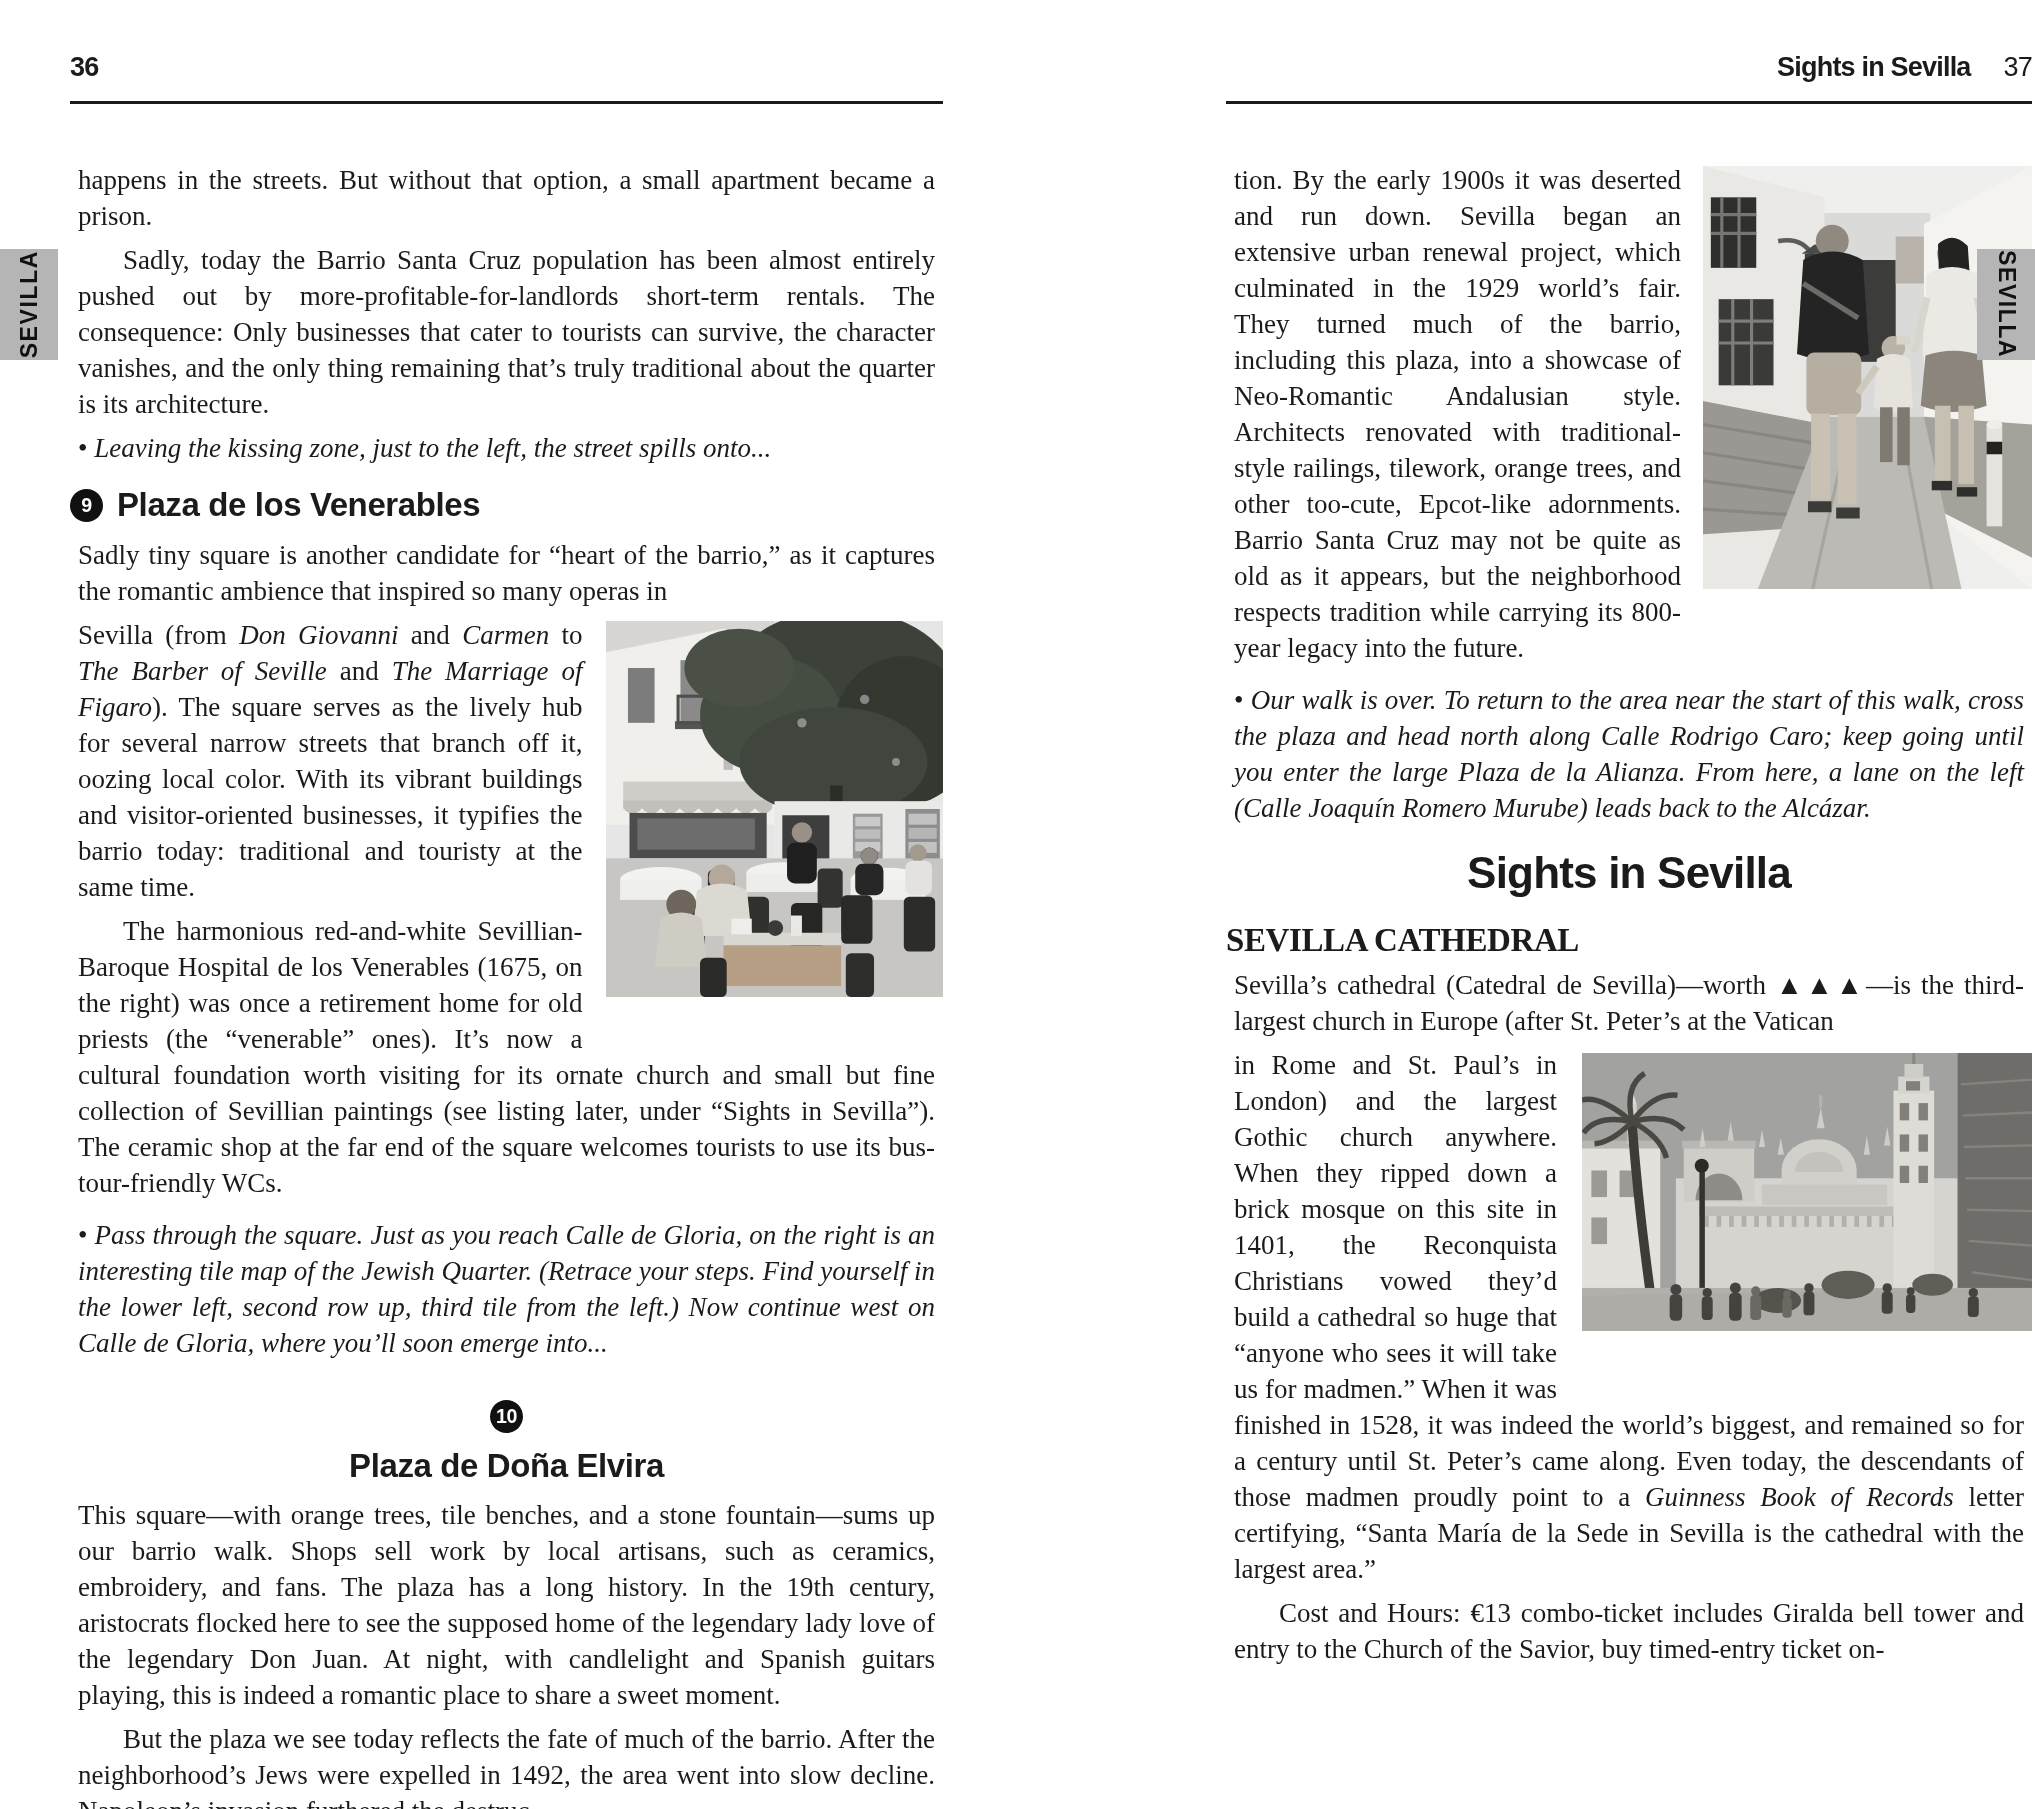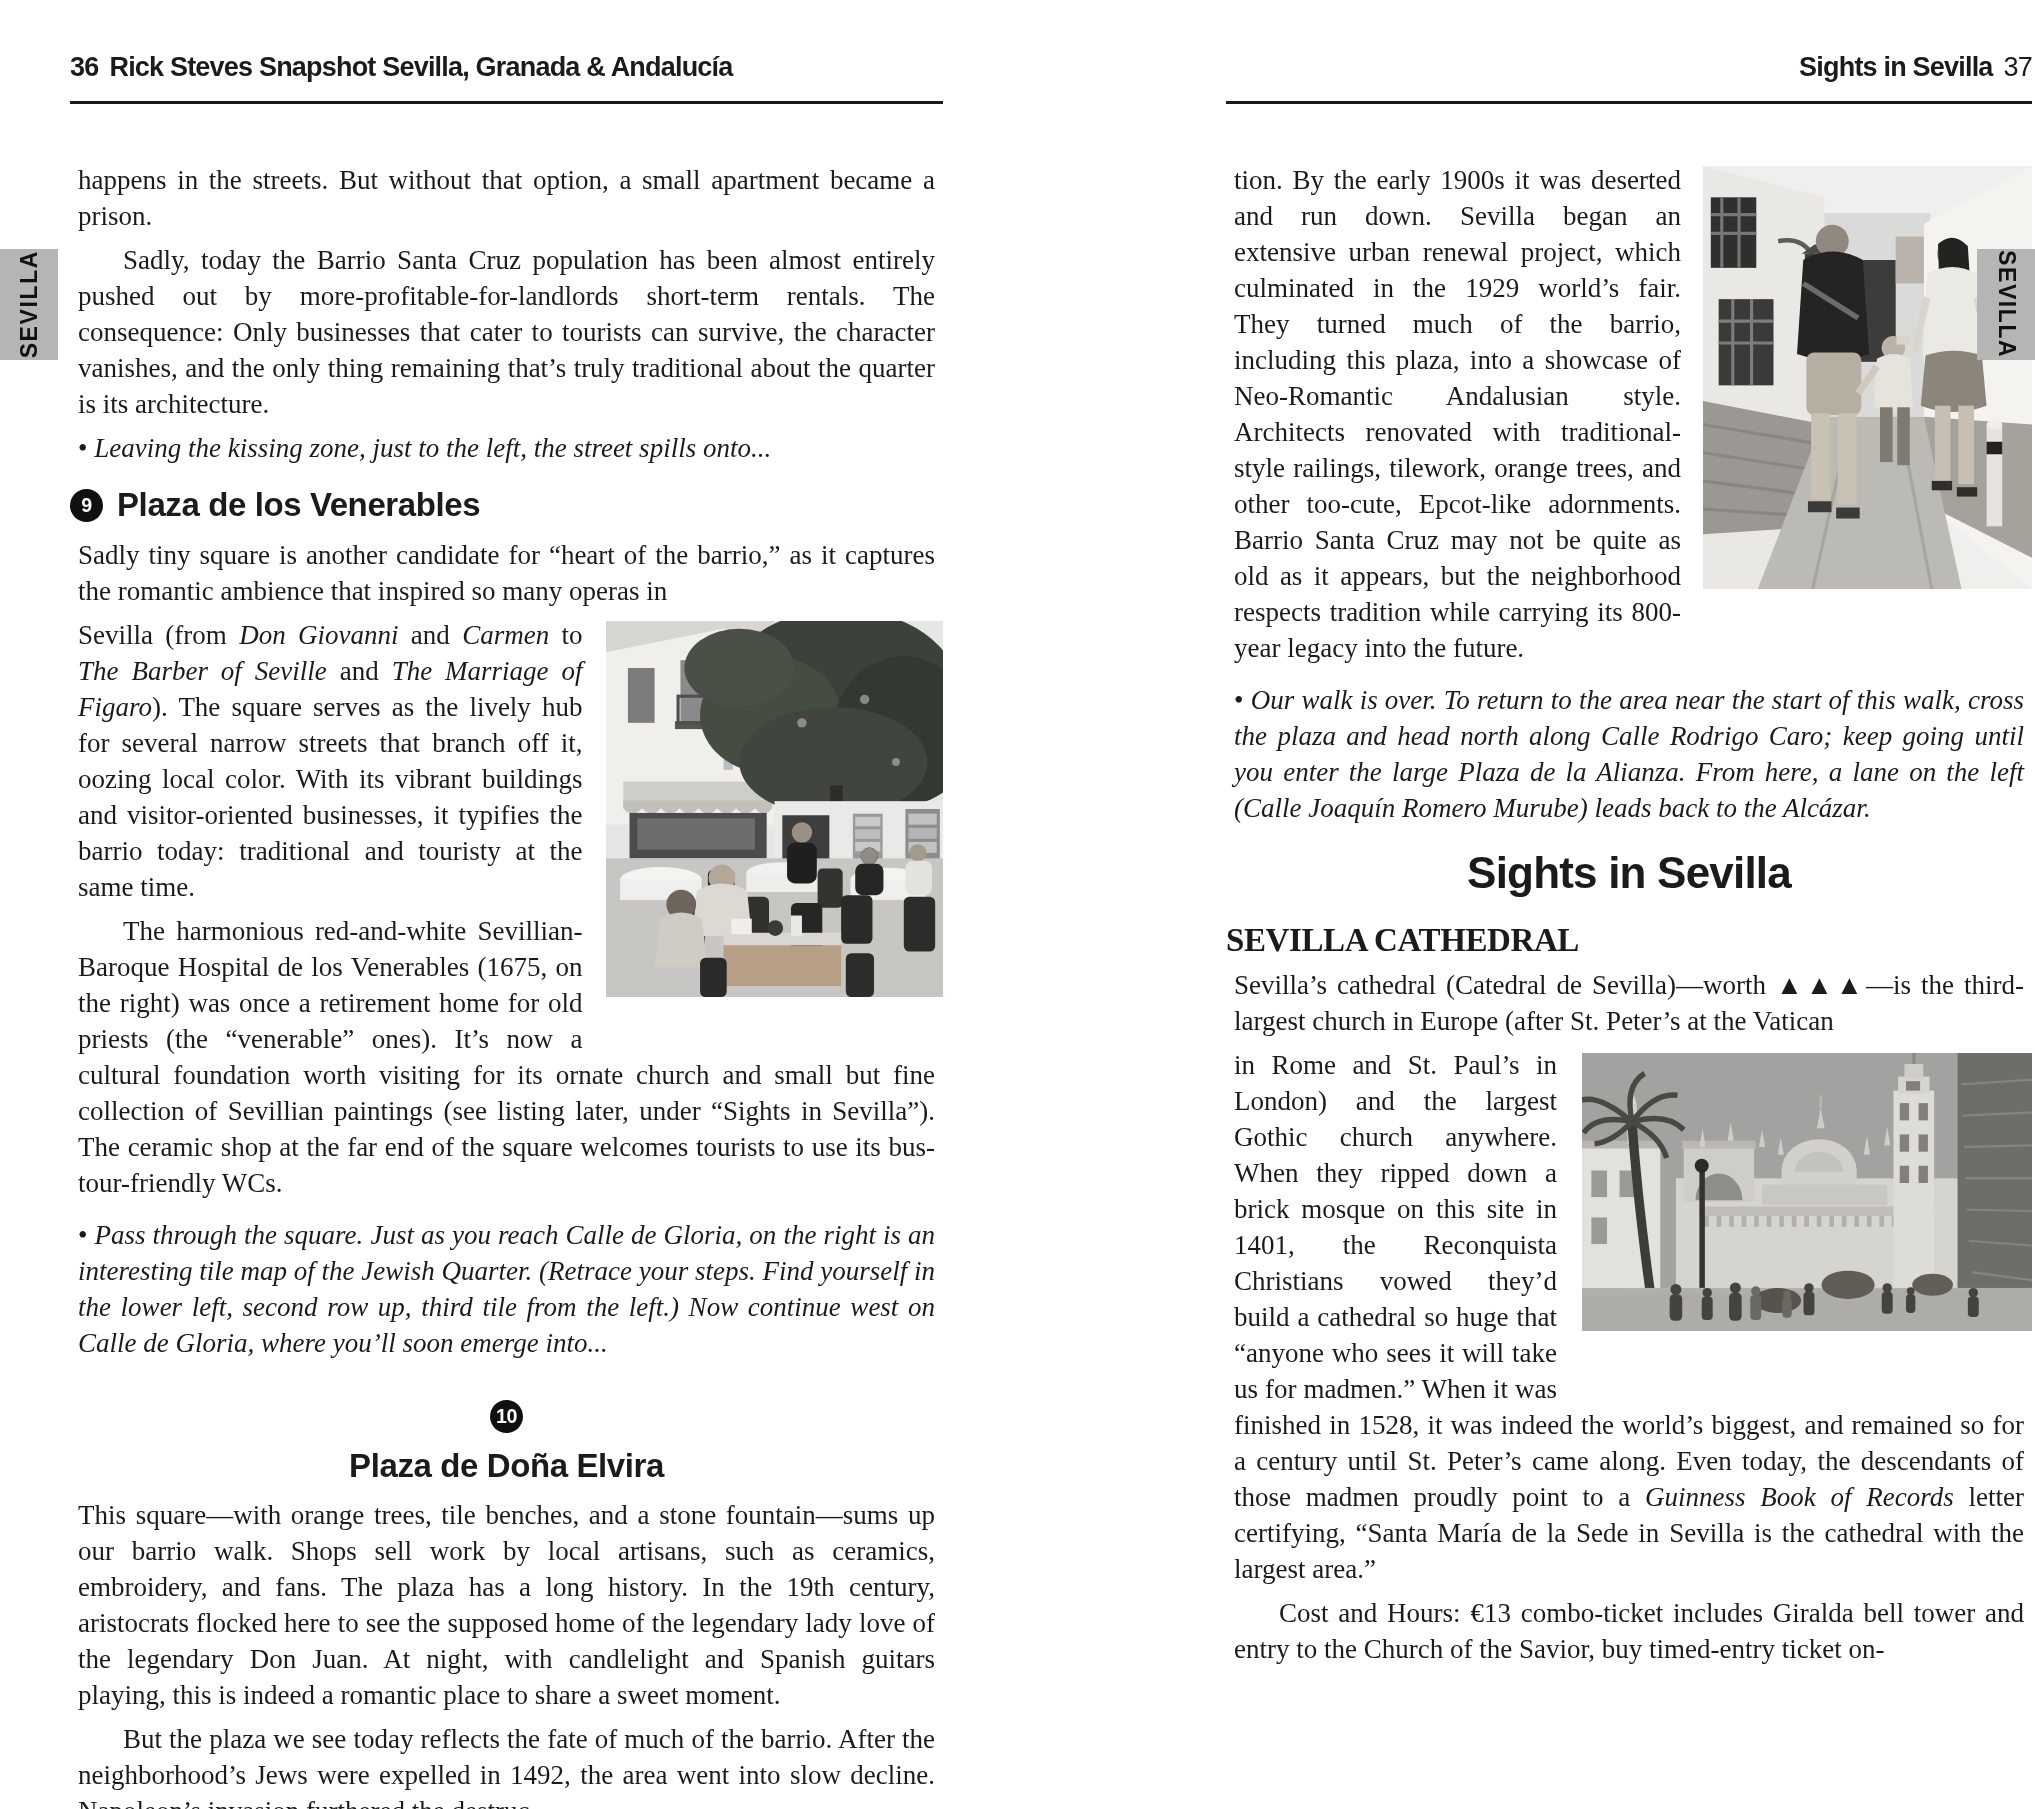--- a/index.html
+++ b/index.html
@@ -6,21 +6,21 @@
   body{
     width:2035px;height:1809px;position:relative;background:#ffffff;
     font-family:"Liberation Serif", serif;color:#1b1b1b;
     -webkit-font-smoothing:antialiased;
   }
   .page{position:absolute;top:49px;}
   #page-left{left:70px;width:873px;}
   #page-right{left:1226px;width:806px;}
 
   .pg-header{
-    display:flex;align-items:baseline;gap:11px;
+    display:flex;align-items:baseline;gap:33px;
     font-family:"Liberation Sans", sans-serif;font-weight:bold;
     font-size:27px;line-height:36px;letter-spacing:-0.8px;
     padding-bottom:15.7px;border-bottom:3.9px solid #1b1b1b;
   }
   .pg-header.right{justify-content:flex-end;}
   .pg-num{font-weight:bold;}
 
   .body-text{font-size:27px;line-height:36px;text-align:justify;}
   .body-text p{margin:8px;}
   .indent{text-indent:45px;}
@@ -70,21 +70,20 @@
   #tab-left span{writing-mode:vertical-rl;transform:rotate(180deg);}
   #tab-right{right:0;}
   #tab-right span{writing-mode:vertical-rl;}
 </style>
 </head>
 <body>
 
 <div class="page" id="page-left">
   <div class="pg-header">
     <span class="pg-num">36</span>
-    <span>Rick Steves Snapshot Sevilla, Granada &amp; Andalucía</span>
   </div>
 
   <div class="body-text mt-body">
     <p>happens in the streets. But without that option, a small apartment became a prison.</p>
     <p class="indent">Sadly, today the Barrio Santa Cruz population has been almost entirely pushed out by more-profitable-for-landlords short-term rentals. The consequence: Only businesses that cater to tourists can survive, the character vanishes, and the only thing remaining that’s truly traditional about the quarter is its architecture.</p>
     <p><span>• </span><span class="i">Leaving the kissing zone, just to the left, the street spills onto...</span></p>
 
     <div class="sec-head">
       <span class="circle-num">9</span>
       <span>Plaza de los Venerables</span>

